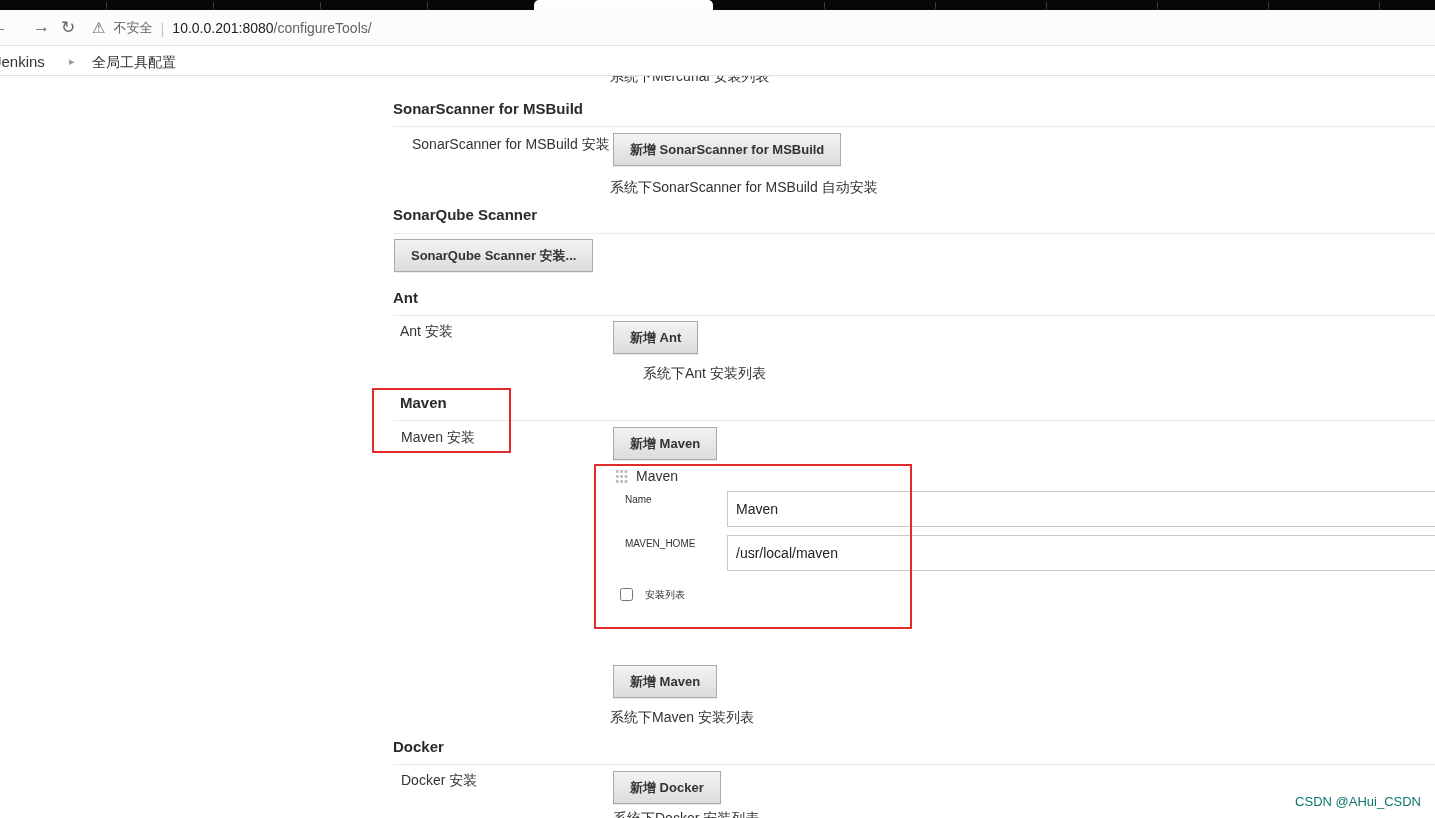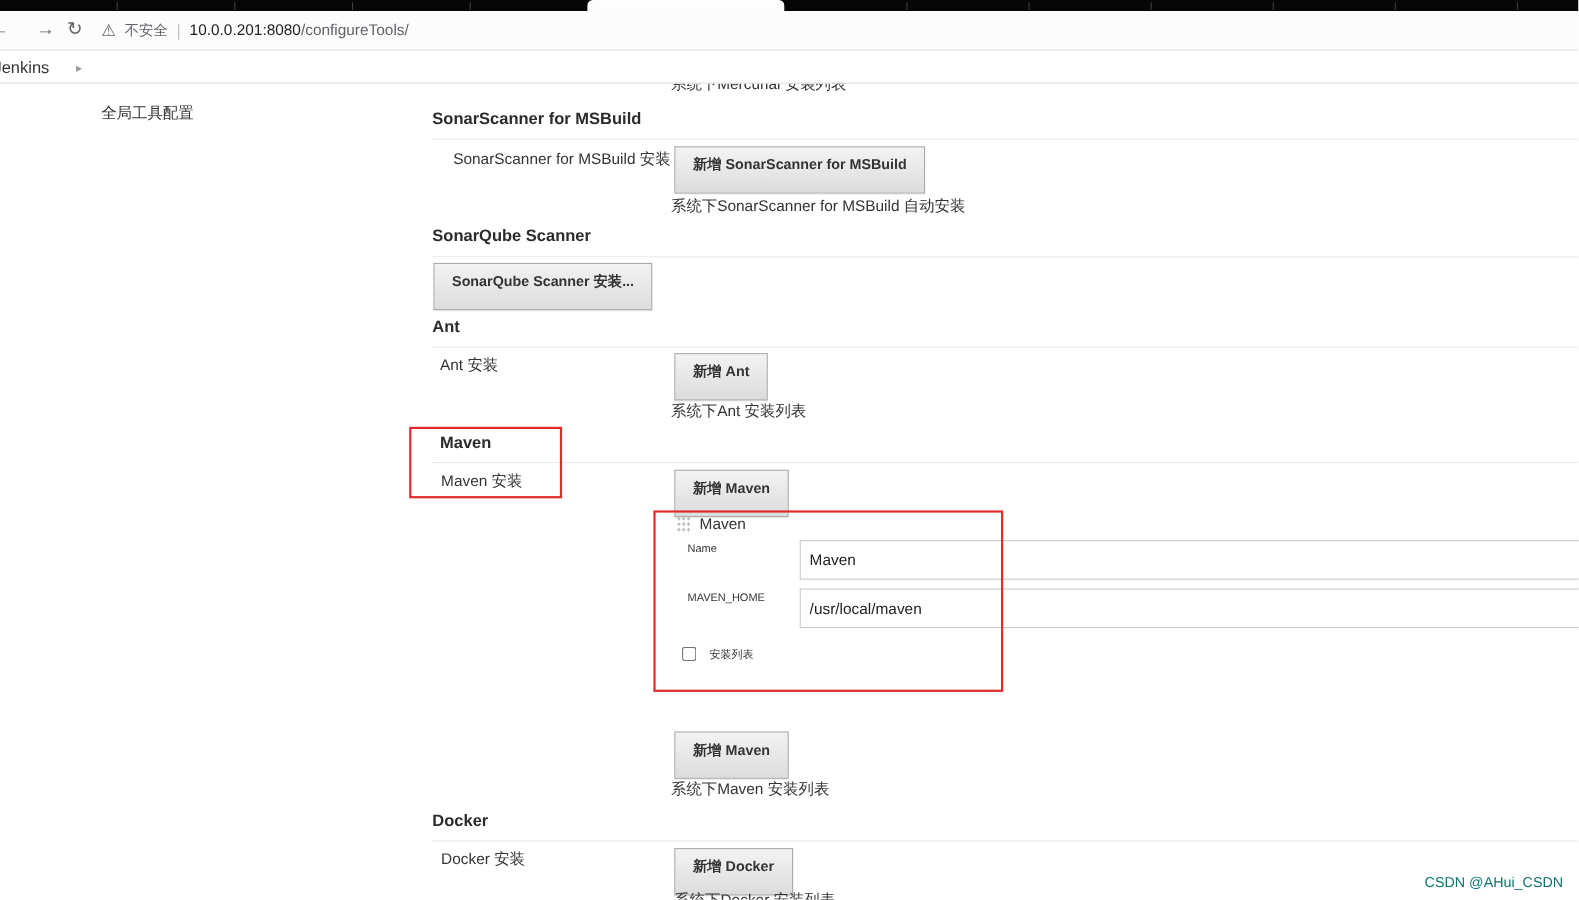--- a/index.html
+++ b/index.html
@@ -23,27 +23,27 @@
   .notsecure { font-size:13px; color:#5f6368; }
   .urlsep { color:#c4c4c4; font-size:15px; }
   .host { font-size:14px; color:#202124; }
   .path { font-size:14px; color:#5f6368; }
 
   
   .crumbbar { left:0; top:47px; width:1435px; height:29px; background:#fff;
               border-bottom:1px solid #e0e0e0; z-index:3; }
   .crumb-root { position:absolute; left:-6px; top:6px; font-size:15px; color:#333; cursor:pointer; }
   .crumb-arrow { position:absolute; left:69px; top:8px; font-size:11px; color:#999; }
-  .crumb-current { position:absolute; left:92px; top:7px; font-size:14px; color:#333;margin-top:40px; }
+  .crumb-current { position:absolute; left:92px; top:7px; font-size:14px; color:#333; }
 
   
   .divider { position:absolute; left:393px; width:1042px; height:1px; background:#eaeaea; }
   .section-title { font-size:15px; font-weight:bold; color:#2b2b2b; }
   .row-label, .list-text { font-size:14px; color:#333; }
-  .btn { display:inline-block; height:43px; line-height:31px; padding:0 16px;
+  .btn { display:inline-block; height:33px; line-height:31px; padding:0 16px;
          font-size:13px; font-weight:bold; color:#333; white-space:nowrap;
          background:linear-gradient(#f3f3f3,#dcdcdc); border:1px solid #a9a9a9;
          box-shadow:0 1px 0 rgba(0,0,0,0.08); cursor:pointer; }
   .red-box { position:absolute; border:2px solid #e12b2b; z-index:2; pointer-events:none; }
   .drag-handle { position:absolute; width:13px; height:16px; cursor:move;
                  background-image:radial-gradient(#b9b9b9 1.2px, transparent 1.4px);
                  background-size:4.4px 5px; }
   .item-title { font-size:14px; color:#333; }
   .field-label { font-size:10px; color:#333; }
   .text-input { position:absolute; height:36px; border:1px solid #c9c9c9; background:#fff;
@@ -97,21 +97,21 @@
 <div class="abs list-text" style="left:610px; top:179px">系统下SonarScanner for MSBuild 自动安装</div>
 
 <div class="abs section-title" style="left:393px; top:206px">SonarQube Scanner</div>
 <div class="divider" style="top:233px"></div>
 <div class="abs btn" style="left:394px; top:239px">SonarQube Scanner 安装...</div>
 
 <div class="abs section-title" style="left:393px; top:289px">Ant</div>
 <div class="divider" style="top:315px"></div>
 <div class="abs row-label" style="left:400px; top:323px">Ant 安装</div>
 <div class="abs btn" style="left:613px; top:321px">新增 Ant</div>
-<div class="abs list-text" style="left:610px; top:365px">系统下Ant 安装列表</div>
+<div class="abs list-text" style="left:643px; top:365px">系统下Ant 安装列表</div>
 
 <div class="abs section-title" style="left:400px; top:394px">Maven</div>
 <div class="divider" style="top:420px"></div>
 <div class="abs row-label" style="left:401px; top:429px">Maven 安装</div>
 <div class="abs btn" style="left:613px; top:427px">新增 Maven</div>
 
 <div class="drag-handle" style="left:615px; top:469px"></div>
 <div class="abs item-title" style="left:636px; top:468px">Maven</div>
 <div class="abs field-label" style="left:625px; top:494px">Name</div>
 <input class="text-input" style="left: 727px; top: 491px; width: 710px;" value="Maven">

